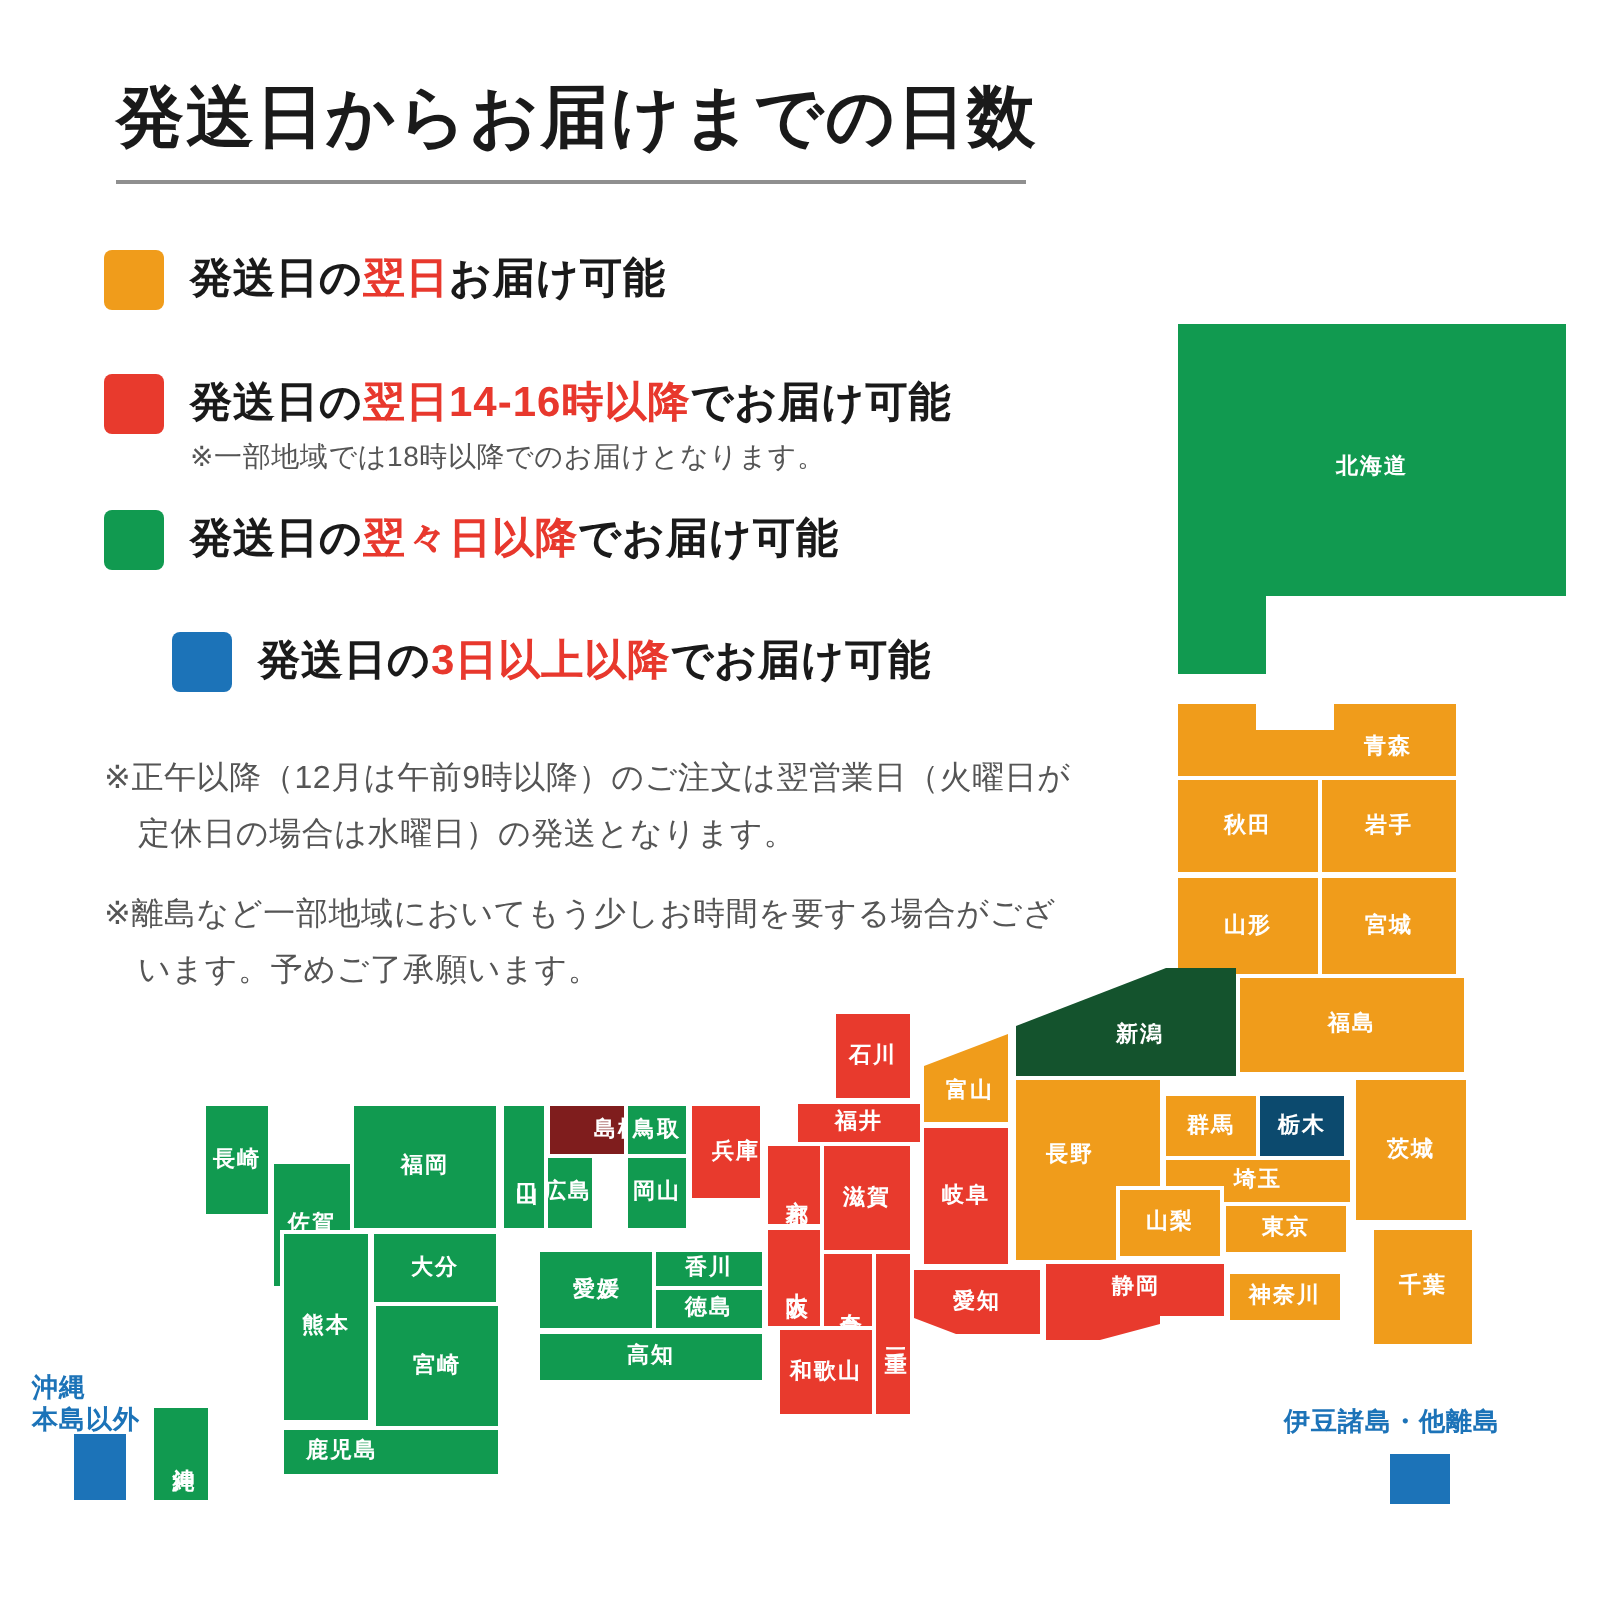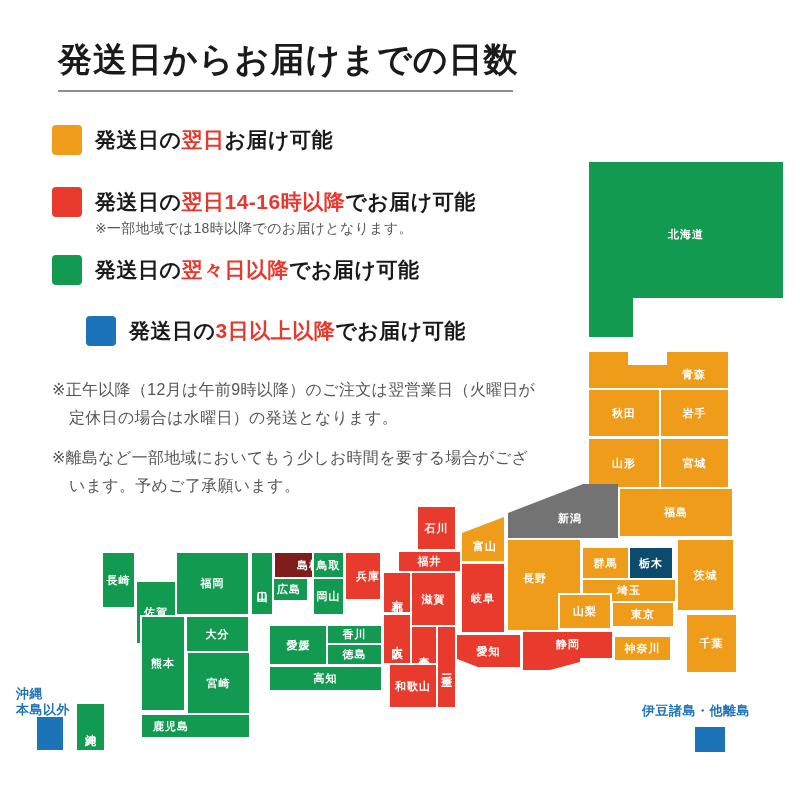--- a/index.html
+++ b/index.html
@@ -66,21 +66,21 @@
       </div>
       <div class="tile" style="left: 661px; top: 390px; width: 67px; height: 46px; background: rgb(240, 156, 27); box-shadow: rgb(255, 255, 255) 0px 0px 0px 2px;">
         <span class="tile-label" style="color: rgb(255, 255, 255);">岩手</span>
       </div>
       <div class="tile" style="left: 589px; top: 439px; width: 70px; height: 48px; background: rgb(240, 156, 27); box-shadow: rgb(255, 255, 255) 0px 0px 0px 2px;">
         <span class="tile-label" style="color: rgb(255, 255, 255);">山形</span>
       </div>
       <div class="tile" style="left: 661px; top: 439px; width: 67px; height: 48px; background: rgb(240, 156, 27); box-shadow: rgb(255, 255, 255) 0px 0px 0px 2px;">
         <span class="tile-label" style="color: rgb(255, 255, 255);">宮城</span>
       </div>
-      <div class="tile" style="left: 508px; top: 484px; width: 110px; height: 54px; background: #737373; clip-path: polygon(75px 0px, 110px 0px, 110px 54px, 0px 54px, 0px 29px);">
+      <div class="tile" style="left: 508px; top: 484px; width: 110px; height: 54px; background: #14532d; clip-path: polygon(75px 0px, 110px 0px, 110px 54px, 0px 54px, 0px 29px);">
         <span class="tile-label" style="color: rgb(255, 255, 255); position: absolute; left: 62px; top: 34px; transform: translate(-50%, -50%);">新潟</span>
       </div>
       <div class="tile" style="left: 620px; top: 489px; width: 112px; height: 47px; background: rgb(240, 156, 27); box-shadow: rgb(255, 255, 255) 0px 0px 0px 2px;">
         <span class="tile-label" style="color: rgb(255, 255, 255);">福島</span>
       </div>
       <div class="tile" style="left: 508px; top: 540px; width: 72px; height: 90px; background: rgb(240, 156, 27); clip-path: polygon(0px 0px, 72px 0px, 72px 55px, 52px 55px, 52px 90px, 0px 90px);">
         <span class="tile-label" style="color: rgb(255, 255, 255); position: absolute; left: 27px; top: 38px; transform: translate(-50%, -50%);">長野</span>
       </div>
       <div class="tile" style="left: 583px; top: 548px; width: 45px; height: 30px; background: rgb(240, 156, 27); box-shadow: rgb(255, 255, 255) 0px 0px 0px 2px;">
         <span class="tile-label" style="color: rgb(255, 255, 255);">群馬</span>
@@ -144,21 +144,21 @@
       </div>
       <div class="tile" style="left: 523px; top: 632px; width: 89px; height: 38px; background: rgb(232, 58, 45); clip-path: polygon(0px 0px, 89px 0px, 89px 26px, 57px 26px, 57px 30px, 27px 38px, 0px 38px);">
         <span class="tile-label" style="color: rgb(255, 255, 255); position: absolute; left: 45px; top: 12px; transform: translate(-50%, -50%);">静岡</span>
       </div>
       <div class="tile" style="left: 275px; top: 553px; width: 36px; height: 24px; background: #7f1d1d; box-shadow: rgb(255, 255, 255) 0px 0px 0px 2px; padding-left: 16px;">
         <span class="tile-label" style="color: rgb(255, 255, 255);">島根</span>
       </div>
       <div class="tile" style="left: 314px; top: 553px; width: 29px; height: 24px; background: rgb(17, 154, 80); box-shadow: rgb(255, 255, 255) 0px 0px 0px 2px;">
         <span class="tile-label" style="color: rgb(255, 255, 255);">鳥取</span>
       </div>
-      <div class="tile" style="left: 271px; top: 579px; width: 36px; height: 21px; background: rgb(17, 154, 80); box-shadow: rgb(255, 255, 255) 0px 0px 0px 2px;">
+      <div class="tile" style="left: 260px; top: 579px; width: 36px; height: 35px; background: rgb(17, 154, 80); box-shadow: rgb(255, 255, 255) 0px 0px 0px 2px; justify-content: flex-end;">
         <span class="tile-label" style="color: rgb(255, 255, 255);">広島</span>
       </div>
       <div class="tile" style="left: 314px; top: 579px; width: 29px; height: 35px; background: rgb(17, 154, 80); box-shadow: rgb(255, 255, 255) 0px 0px 0px 2px;">
         <span class="tile-label" style="color: rgb(255, 255, 255);">岡山</span>
       </div>
       <div class="tile" style="left: 252px; top: 553px; width: 20px; height: 61px; background: rgb(17, 154, 80); box-shadow: rgb(255, 255, 255) 0px 0px 0px 2px;">
         <span class="tile-label vert" style="color: rgb(255, 255, 255);">山口</span>
       </div>
       <div class="tile" style="left: 103px; top: 553px; width: 31px; height: 54px; background: rgb(17, 154, 80); box-shadow: rgb(255, 255, 255) 0px 0px 0px 2px;">
         <span class="tile-label" style="color: rgb(255, 255, 255);">長崎</span>

